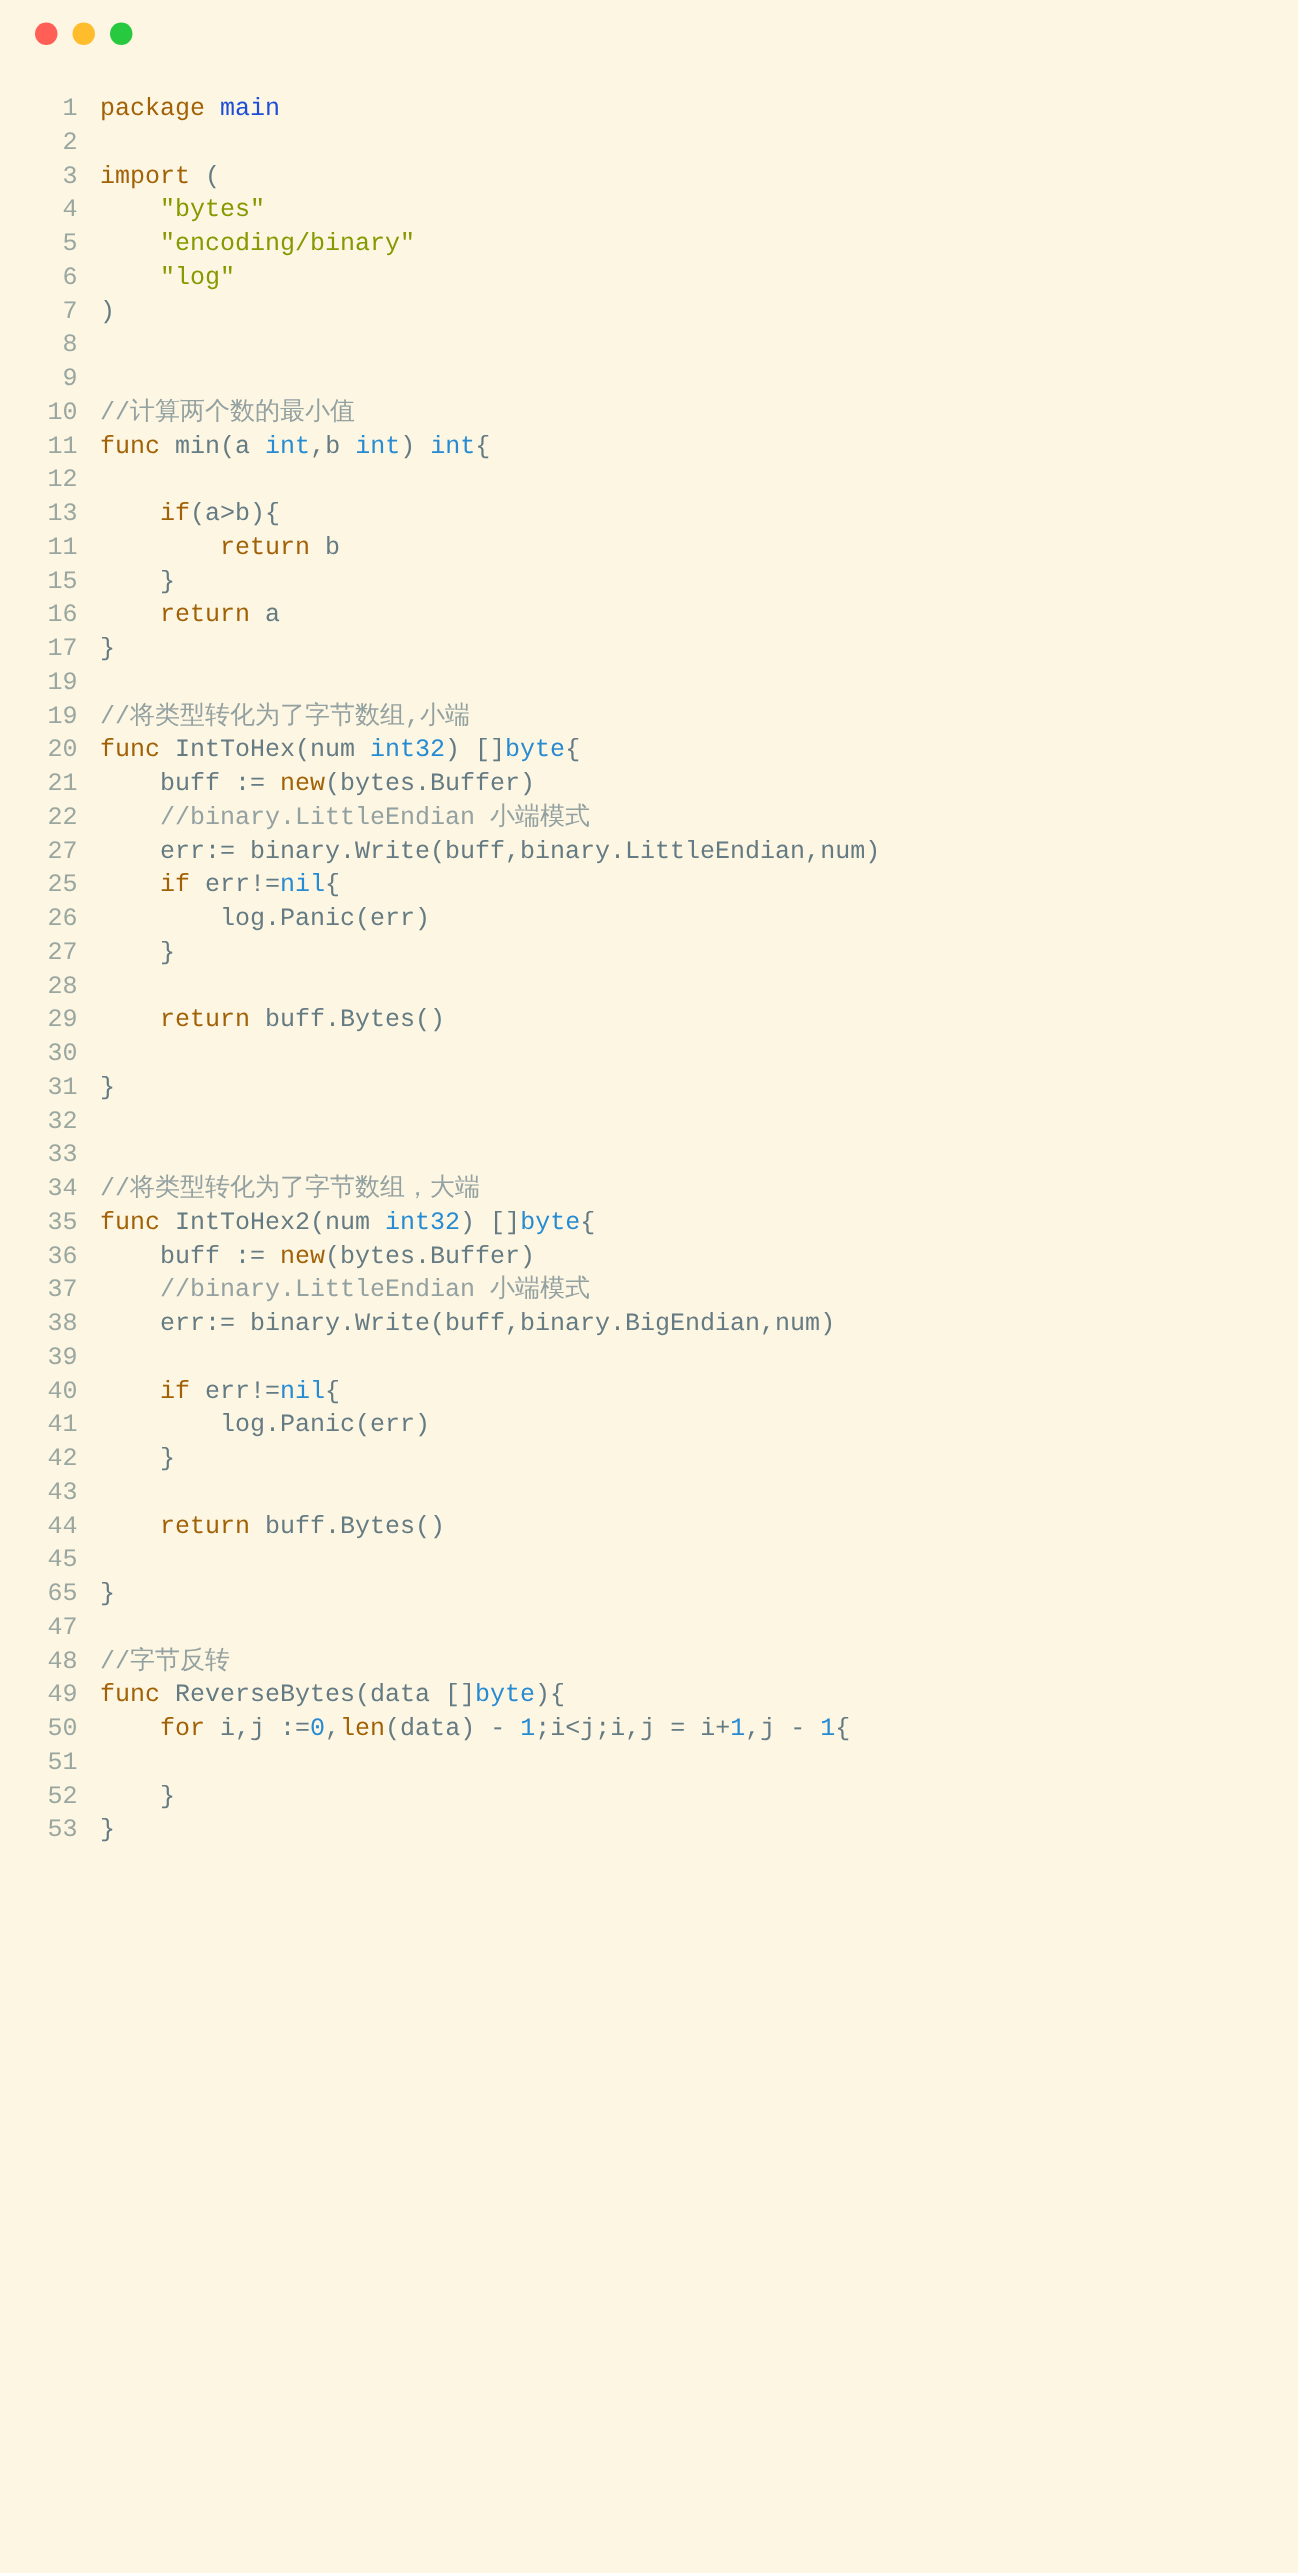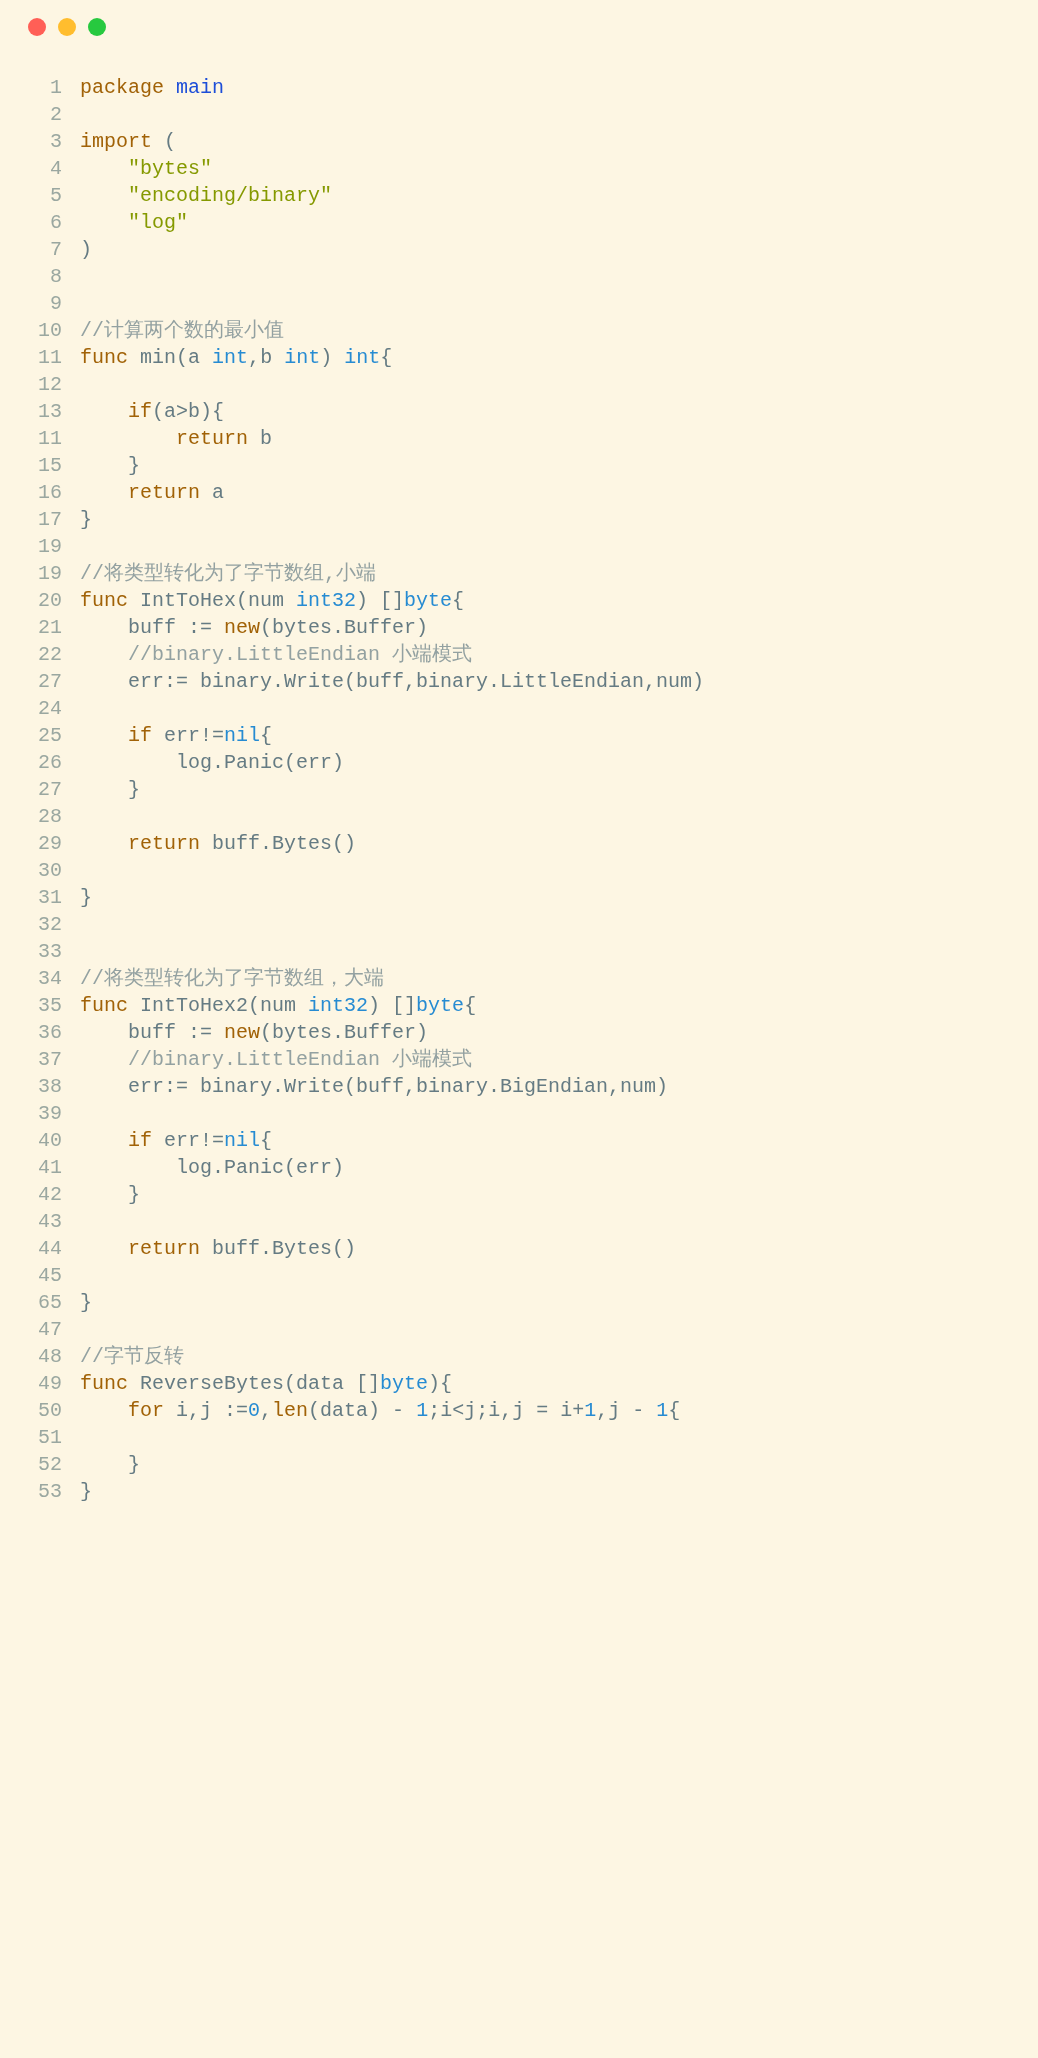--- a/index.html
+++ b/index.html
@@ -106,21 +106,20 @@
     <div class="line"><span class="gutter">19</span><span class="code"><span class="cmt">//将类型转化为了字节数组,小端</span></span></div>
 
     <div class="line"><span class="gutter">20</span><span class="code"><span class="kw">func</span><span class="pln"> </span><span class="pln">IntToHex</span><span class="pln">(num </span><span class="type">int32</span><span class="pln">) []</span><span class="type">byte</span><span class="pln">{</span></span></div>
 
     <div class="line"><span class="gutter">21</span><span class="code"><span class="pln">    </span><span class="pln">buff := </span><span class="kw">new</span><span class="pln">(bytes.Buffer)</span></span></div>
 
     <div class="line"><span class="gutter">22</span><span class="code"><span class="pln">    </span><span class="cmt">//binary.LittleEndian 小端模式</span></span></div>
 
     <div class="line"><span class="gutter">27</span><span class="code"><span class="pln">    </span><span class="pln">err:= binary.Write(buff,binary.LittleEndian,num)</span></span></div>
 
-    <div class="line"><span class="gutter">24</span><span class="code"></span></div>
 
     <div class="line"><span class="gutter">25</span><span class="code"><span class="pln">    </span><span class="kw">if</span><span class="pln"> </span><span class="pln">err!=</span><span class="type">nil</span><span class="pln">{</span></span></div>
 
     <div class="line"><span class="gutter">26</span><span class="code"><span class="pln">        </span><span class="pln">log.Panic(err)</span></span></div>
 
     <div class="line"><span class="gutter">27</span><span class="code"><span class="pln">    </span><span class="pln">}</span></span></div>
 
     <div class="line"><span class="gutter">28</span><span class="code"></span></div>
 
     <div class="line"><span class="gutter">29</span><span class="code"><span class="pln">    </span><span class="kw">return</span><span class="pln"> </span><span class="pln">buff.Bytes()</span></span></div>

